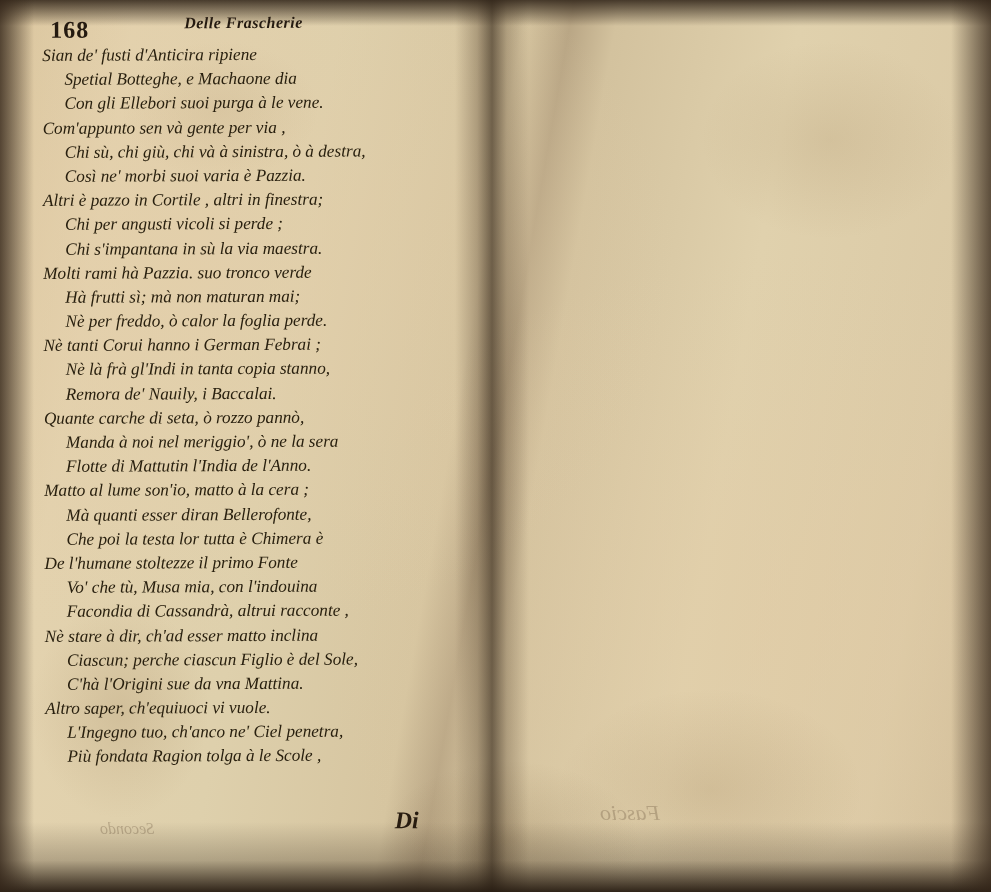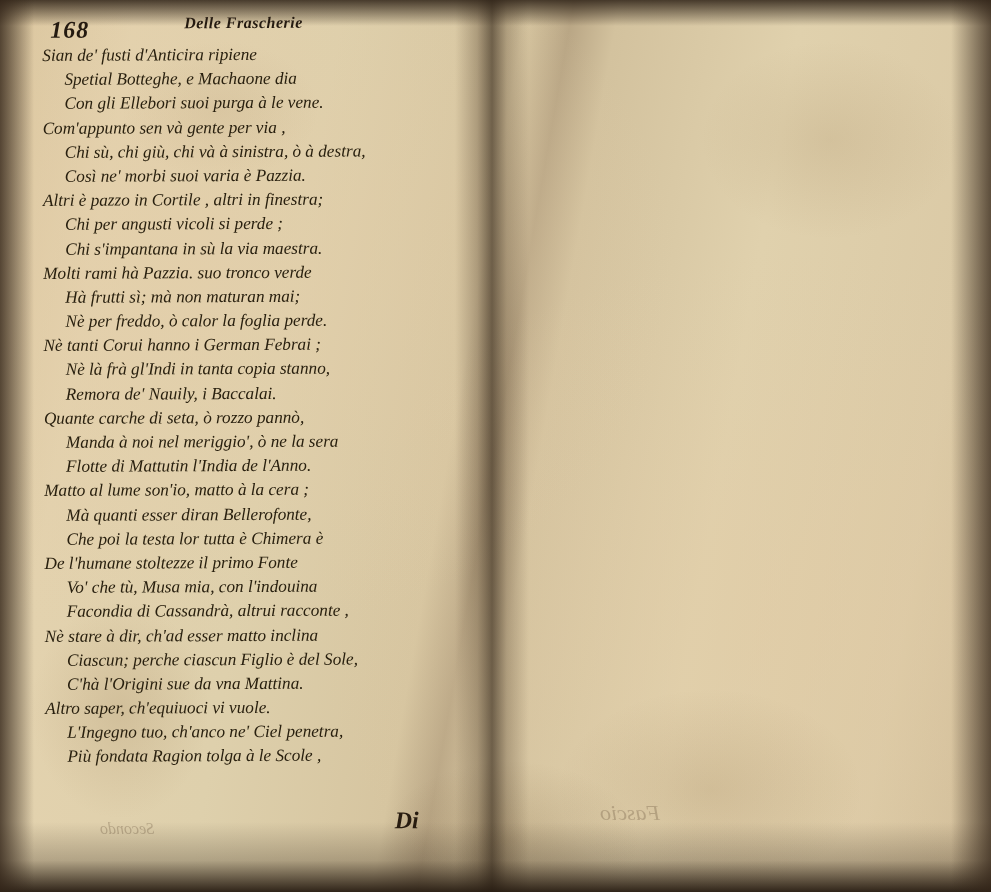--- a/index.html
+++ b/index.html
@@ -73,21 +73,20 @@
     height: 892px;
   }
   #page-left  { left: 0;     width: 495px; }
   #page-right { left: 495px; width: 496px; }
   .folio {
     position: absolute;
     font-size: 24px;
     letter-spacing: 1px;
     color: #241a10;
     font-weight: bold;
-    font-style: italic;
   }
   .head-title {
     position: absolute;
     font-size: 16px;
     color: #241a10;
     font-style: italic;
     font-weight: bold;
     letter-spacing: 0.5px;
   }
 

